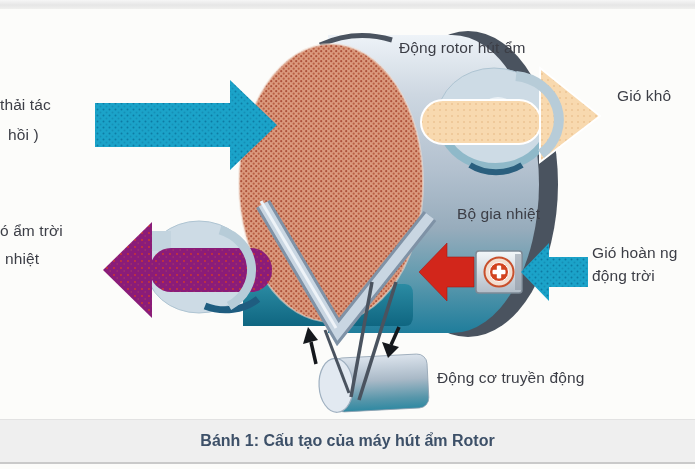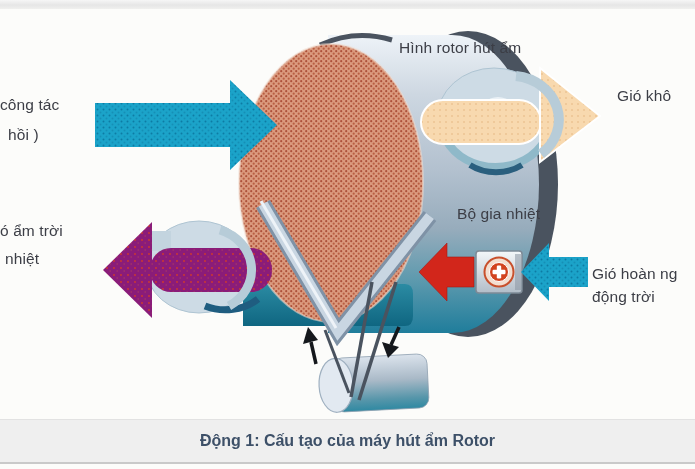--- a/index.html
+++ b/index.html
@@ -8,21 +8,21 @@
     background:#fcfcfa;font-family:"Liberation Sans",sans-serif;
   }
   .topstrip{position:absolute;left:0;top:0;width:695px;height:9px;
     background:linear-gradient(#f6f6f6,#e6e6e6 55%,#f0f0ee);}
   svg.diagram{position:absolute;left:0;top:0;}
   .lbl{
     position:absolute;font-size:15.5px;line-height:21px;color:#3c3e46;
     white-space:nowrap;letter-spacing:0.1px;
   }
   .lbl.two{line-height:23px;}
-  .clip{overflow:hidden;margin-top:21px;}
+  .clip{overflow:hidden;}
   .captionbar{
     position:absolute;left:0;top:419px;width:695px;height:42px;
     background:#efefef;border-top:1px solid #e2e2e2;border-bottom:2px solid #c9c9c9;
     display:flex;align-items:center;justify-content:center;
   }
   .captionbar .cap{
     font-size:16px;font-weight:bold;color:#3d5068;
   }
 </style>
 </head>
@@ -143,34 +143,35 @@
       <circle cx="499" cy="272" r="9.5" fill="#d2431f" stroke="#ffffff" stroke-width="1"></circle>
       <rect x="496.8" y="265.5" width="4.4" height="13" rx="1.2" fill="#ffffff"></rect>
       <rect x="492.5" y="269.8" width="13" height="4.4" rx="1.2" fill="#ffffff"></rect>
     </g>
 
     <polygon points="419,272 447,243 447,257 474,257 474,287 447,287 447,301" fill="#d2261b" stroke="#a81812" stroke-width="0.6"></polygon>
 
     <polygon points="521,272 549,243 549,257 588,257 588,287 549,287 549,301" fill="url(#cyanDots)"></polygon>
   </svg>
 
-  <div class="lbl" style="left:0;top:94px">công tác</div>
+  <div class="lbl" style="left:0;top:94px">thải tác</div>
   <div class="lbl" style="left:8px;top:124px">hồi )</div>
 
   <div class="lbl" style="left:0;top:220px">ó ẩm trời</div>
   <div class="lbl" style="left:5px;top:248px">nhiệt</div>
 
-  <div class="lbl" style="left:399px;top:37px">Hình rotor hút ẩm</div>
+  <div class="lbl" style="left:399px;top:37px">Động rotor hút ẩm</div>
 
   <div class="lbl" style="left:617px;top:85px">Gió khô</div>
 
   <div class="lbl" style="left:457px;top:203px">Bộ gia nhiệt</div>
 
   <div class="lbl two clip" style="left:592px;top:241px;width:103px">
     <div>Gió hoàn ng</div>
     <div>động trời</div>
   </div>
 
+  <div class="lbl" style="left:437px;top:367px">Động cơ truyền động</div>
 
   <div class="captionbar">
-    <span class="cap">Động 1: Cấu tạo của máy hút ẩm Rotor</span>
+    <span class="cap">Bánh 1: Cấu tạo của máy hút ẩm Rotor</span>
   </div>
 </div>
 
 </body></html>

